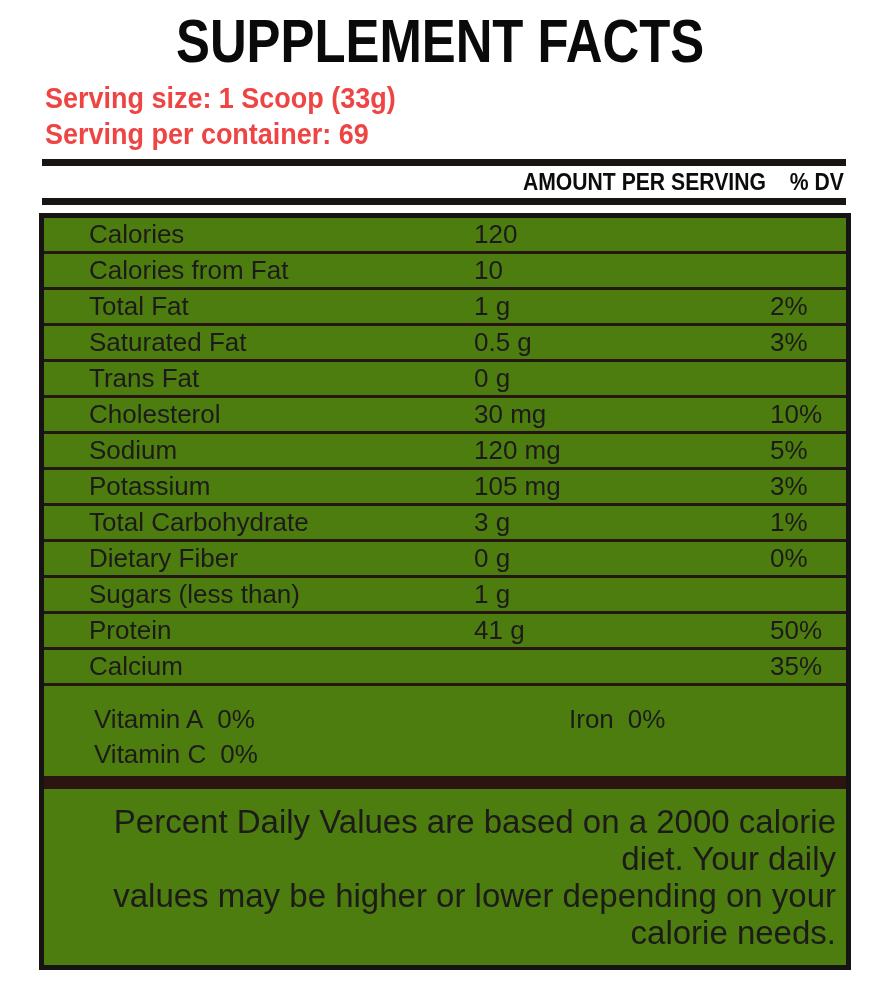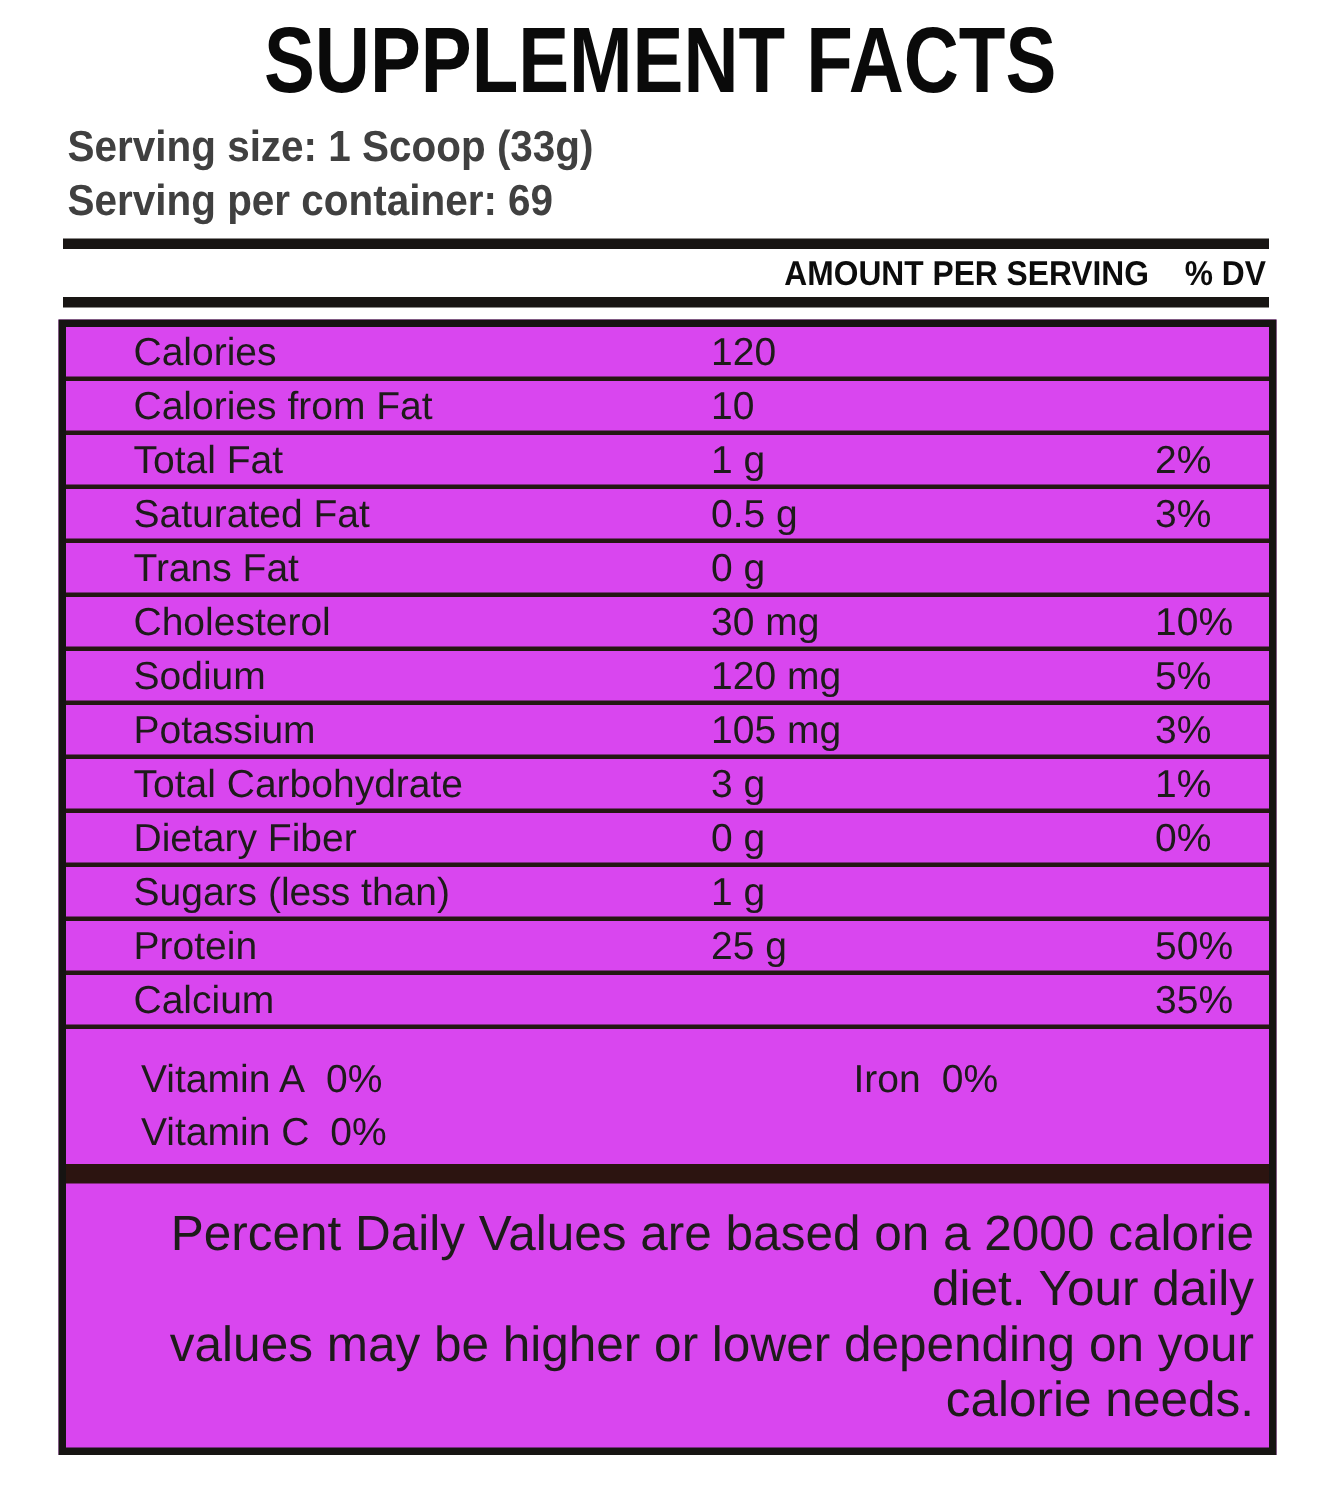--- a/index.html
+++ b/index.html
@@ -26,21 +26,21 @@
     transform: scaleX(0.82);
     transform-origin: center center;
   }
 
   .serving-block { margin-top: 8px; }
   .serving-line {
     margin-left: 45px;
     font-size: 29px;
     font-weight: 700;
     line-height: 36px;
-    color: #404040;
+    color: #ef4444;
     white-space: nowrap;
   }
   .serving-line .squeeze {
     display: inline-block;
     transform: scaleX(0.93);
     transform-origin: left center;
   }
 
   .thick-rule {
     height: 7px;
@@ -65,21 +65,21 @@
     transform-origin: right center;
     font-weight: 700;
     font-size: 23px;
     color: #0c0c0c;
     white-space: nowrap;
   }
 
   .facts-box {
     margin: 8px 29px 0 39px;
     border: 5px solid #161412;
-    background: #d946ef;
+    background: #4d7c0f;
   }
 
   .nutrient-row {
     display: grid;
     grid-template-columns: 385px 296px 1fr;
     align-items: center;
     height: 36px;
     padding: 0 45px;
     border-bottom: 3px solid #241712;
     font-size: 26px;
@@ -192,21 +192,21 @@
     <span class="amount">0 g</span>
     <span class="dv">0%</span>
   </div>
   <div class="nutrient-row">
     <span class="label">Sugars (less than)</span>
     <span class="amount">1 g</span>
     <span class="dv"></span>
   </div>
   <div class="nutrient-row">
     <span class="label">Protein</span>
-    <span class="amount">25 g</span>
+    <span class="amount">41 g</span>
     <span class="dv">50%</span>
   </div>
   <div class="nutrient-row">
     <span class="label">Calcium</span>
     <span class="amount"></span>
     <span class="dv">35%</span>
   </div>
 
   <div class="vitamins">
     <div class="vitamin-line">

